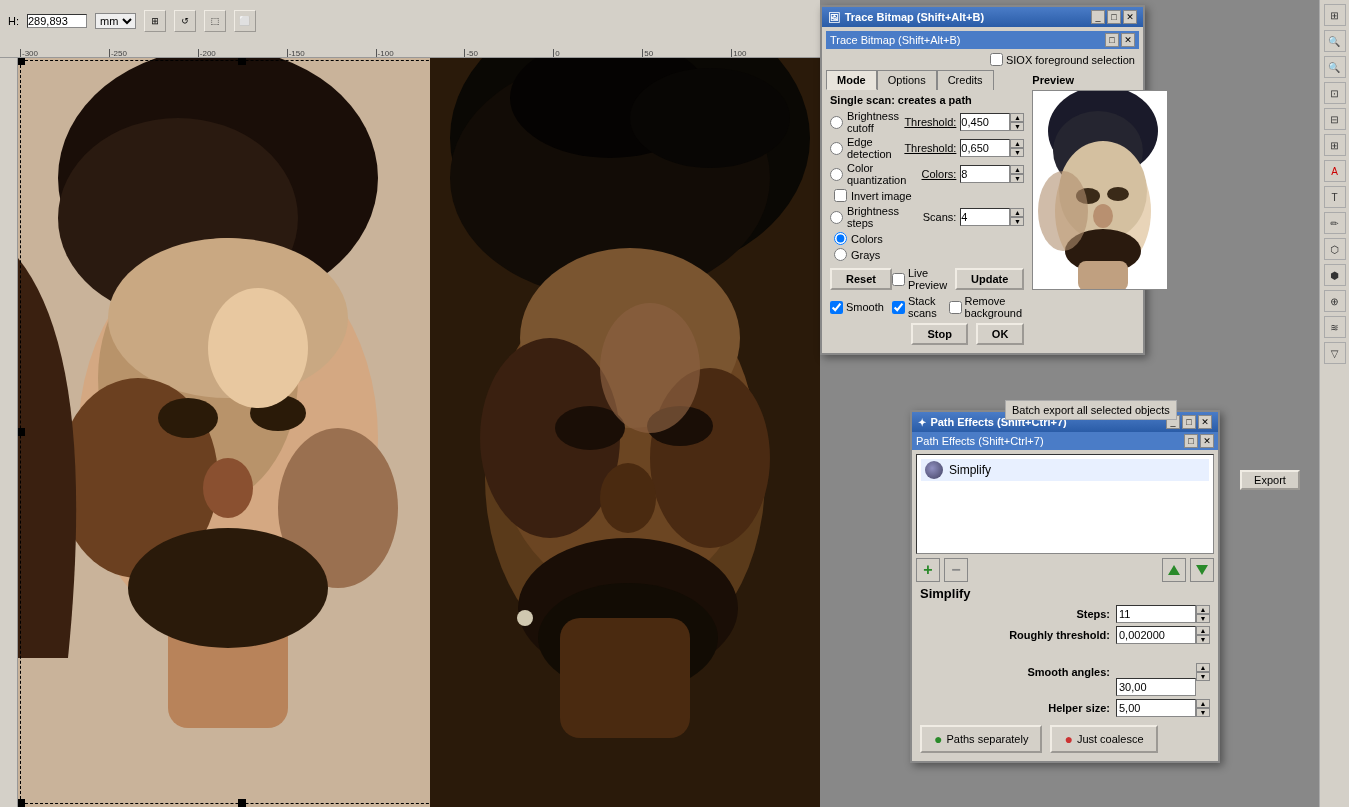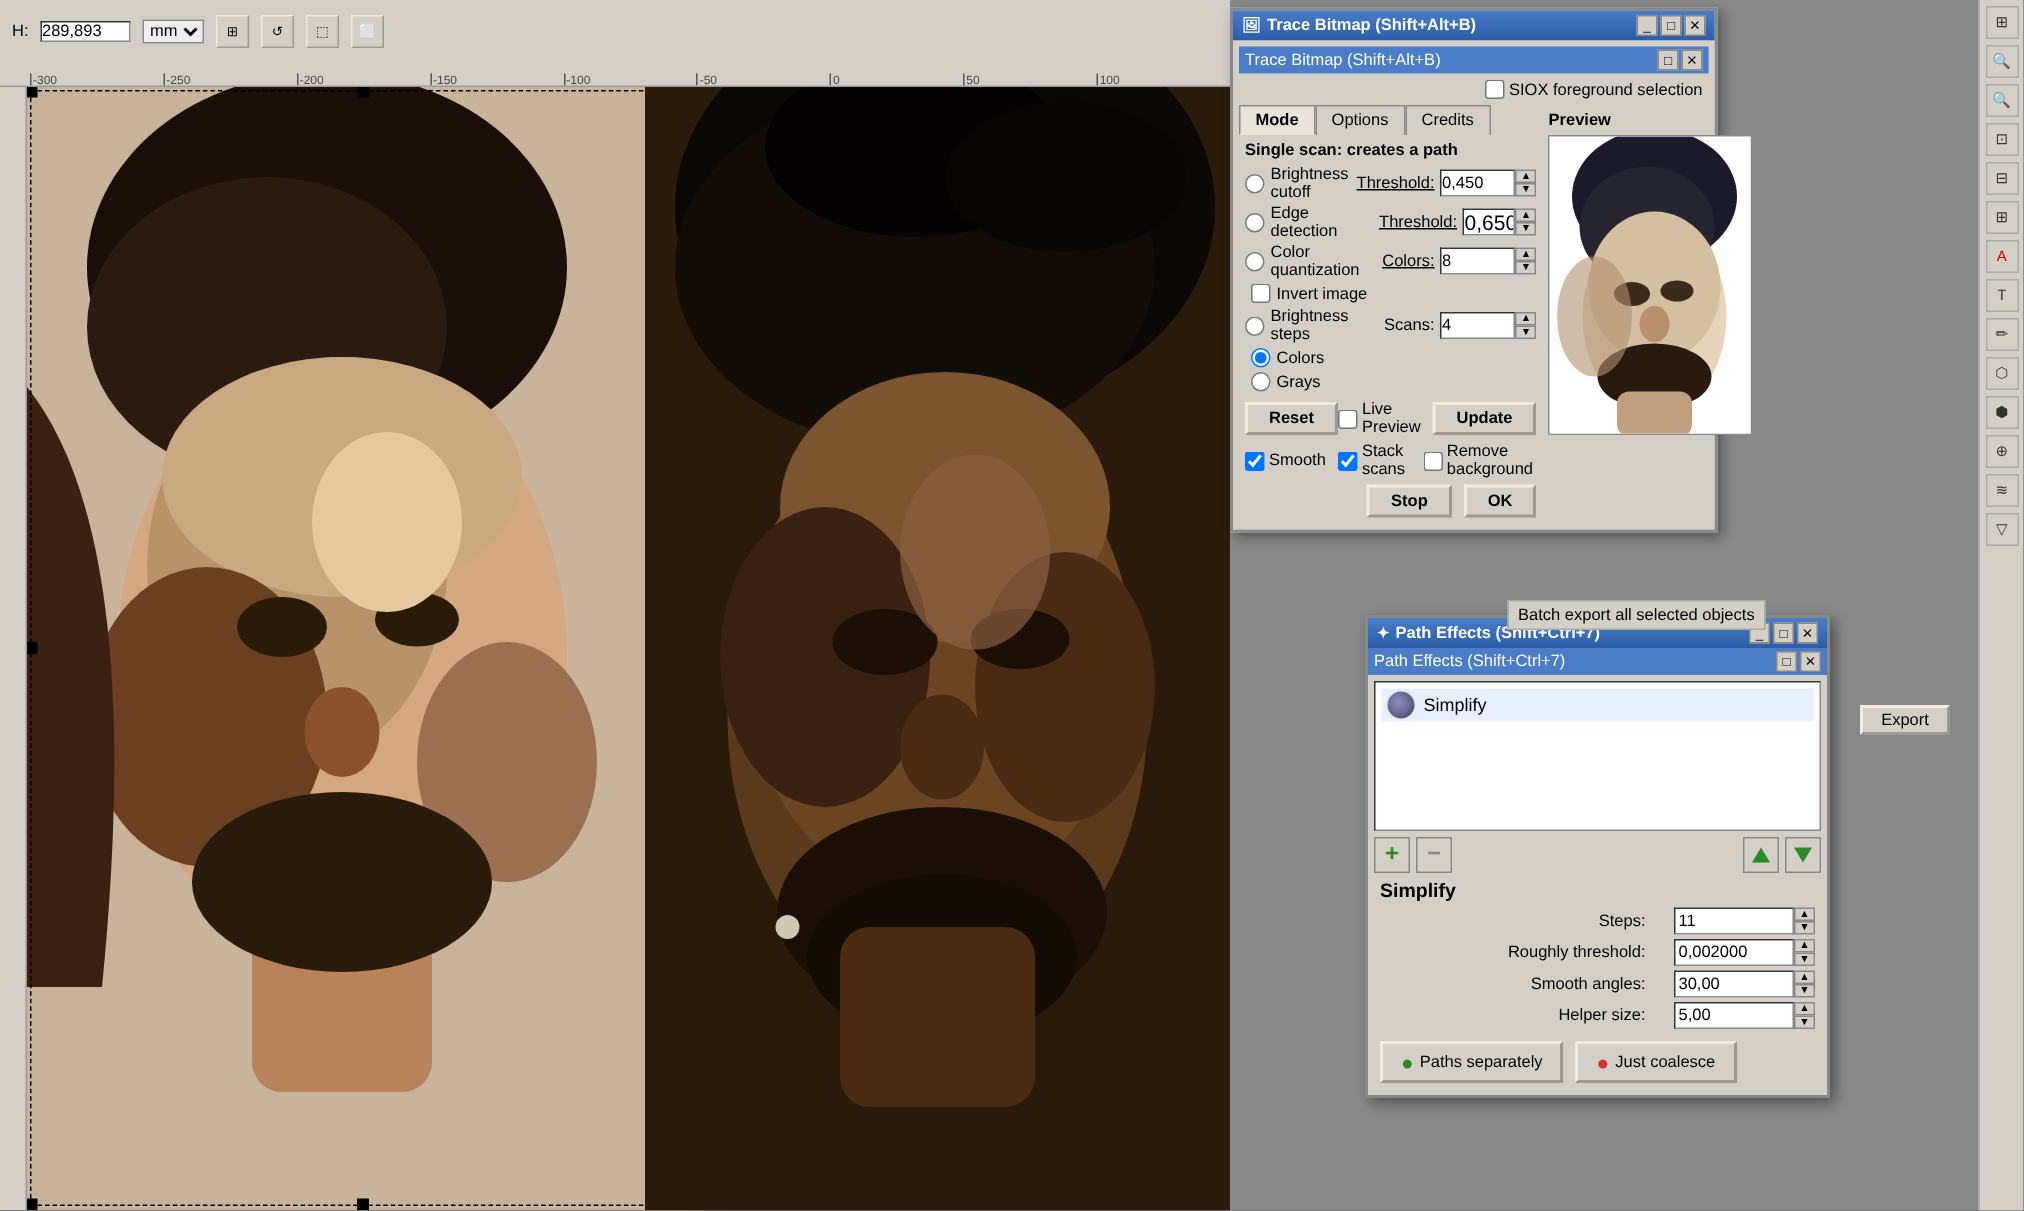--- a/index.html
+++ b/index.html
@@ -227,21 +227,21 @@
       font-weight: bold; font-size: 13px;
       margin: 4px 8px;
     }
 
     .pe-field-row {
       display: flex; align-items: center;
       justify-content: flex-end;
       margin: 3px 8px;
       font-size: 11px;
     }
-    .pe-field-row label { margin-right: 19px; }
+    .pe-field-row label { margin-right: 6px; font-weight: bold; }
     .pe-field-row input[type=text] {
       width: 80px; height: 18px;
       border: 1px inset #888;
       background: white;
       font-size: 11px; padding: 1px 2px;
     }
 
     .pe-bottom-btns {
       display: flex; gap: 8px;
       margin: 8px;
@@ -476,21 +476,21 @@
           </div>
         </div>
 
         <div style="display:flex;align-items:center;justify-content:space-between;margin:2px 4px;">
           <div class="radio-row" style="margin:0;">
             <input type="radio" name="single_scan" style="">
             <label>Edge detection</label>
           </div>
           <div style="display:flex;align-items:center;">
             <label class="underline" style="font-size:11px;margin-right:4px;">Threshold:</label>
-            <input type="text" value="0,650" style="width: 35px; height: 18px; border: 1px inset rgb(136, 136, 136); font-size: 14px;">
+            <input type="text" value="0,650" style="width: 50px; height: 18px; border: 1px inset rgb(136, 136, 136); font-size: 11px;">
             <div class="spin-btn">
               <button>▲</button>
               <button>▼</button>
             </div>
           </div>
         </div>
 
         <div style="display:flex;align-items:center;justify-content:space-between;margin:2px 4px;">
           <div class="radio-row" style="margin:0;">
             <input type="radio" name="single_scan" style="">
@@ -658,21 +658,21 @@
     <label>Roughly threshold:</label>
     <input type="text" style="width: 80px; height: 18px; border: 1px inset rgb(136, 136, 136); font-size: 11px; padding: 1px 2px;" value="0,002000">
     <div class="spin-btn">
       <button>▲</button>
       <button>▼</button>
     </div>
   </div>
 
   <div class="pe-field-row">
     <label>Smooth angles:</label>
-    <input type="text" style="width: 80px; height: 18px; border: 1px inset rgb(136, 136, 136); font-size: 11px; padding: 1px 2px;" value="30,00">
+    <input type="text" style="width: 80px; height: 18px; border: 1px inset rgb(136, 136, 136); font-size: 11px; padding: 1px 2px; margin-top: 31px;" value="30,00">
     <div class="spin-btn">
       <button>▲</button>
       <button>▼</button>
     </div>
   </div>
 
   <div class="pe-field-row">
     <label>Helper size:</label>
     <input type="text" style="width: 80px; height: 18px; border: 1px inset rgb(136, 136, 136); font-size: 11px; padding: 1px 2px;" value="5,00">
     <div class="spin-btn">

